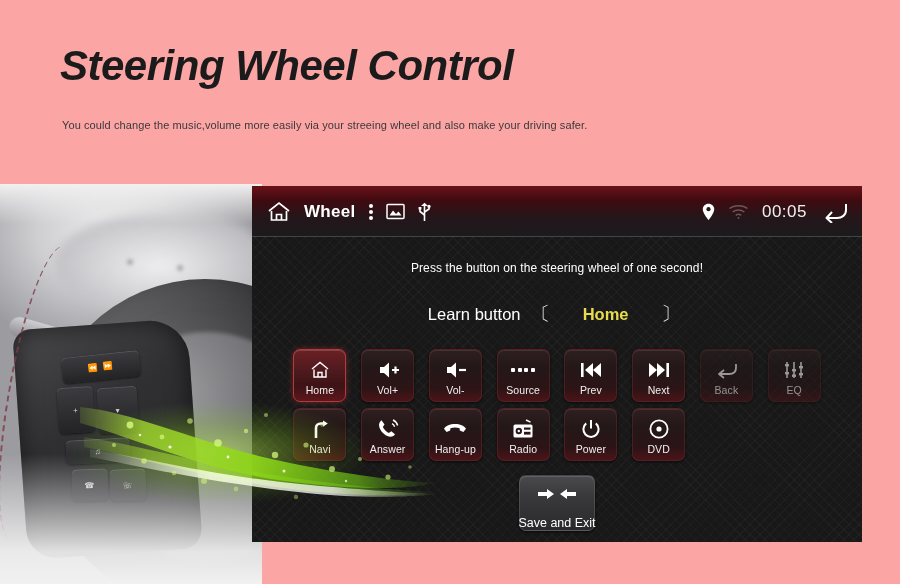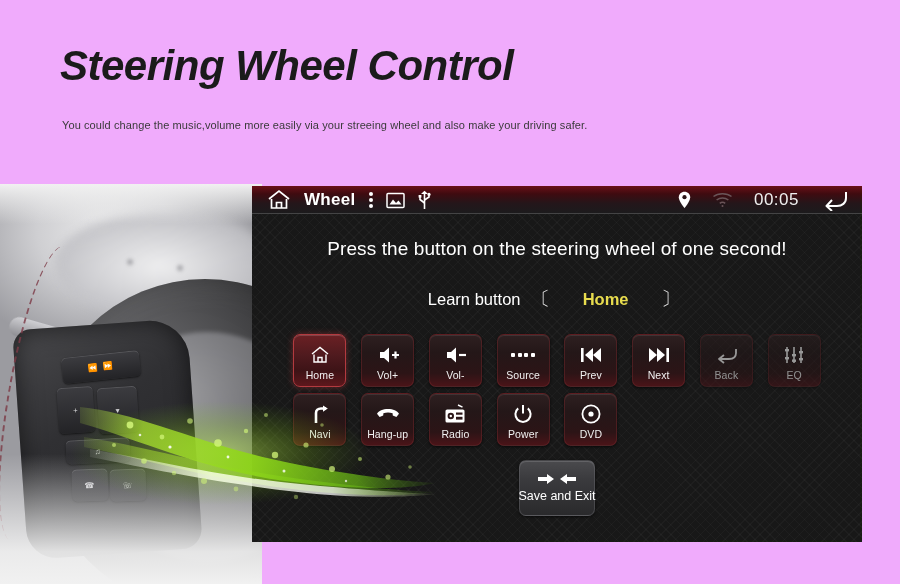--- a/index.html
+++ b/index.html
@@ -13,21 +13,21 @@
   body {
     font-family: "Liberation Sans", sans-serif;
     background: #f1f1f1;
     position: relative;
   }
 
   
   .page {
     position: absolute;
     inset: 0;
-    background: #f0abfc;
+    background: #fca5a5;
     overflow: hidden;
   }
 
   
   .headline {
     position: absolute;
     left: 60px;
     top: 42px;
     font-size: 42px;
     font-weight: bold;
@@ -175,55 +175,55 @@
     overflow: hidden;
     background-color: #181818;
     background-image:
       repeating-linear-gradient(45deg, rgba(255,255,255,.028) 0 1px, transparent 1px 7px),
       repeating-linear-gradient(-45deg, rgba(255,255,255,.028) 0 1px, transparent 1px 7px);
     z-index: 20;
   }
 
   .topbar {
     position: relative;
-    height: 28px;
+    height: 51px;
     background: linear-gradient(180deg,#6a1118 0%, #3f0b10 28%, #24161a 62%, #1b1b1d 100%);
     display: flex;
     align-items: center;
     padding: 0 14px;
     color: #fff;
   }
   .topbar::after {
     content: "";
     position: absolute; left: 0; right: 0; bottom: 0; height: 1px;
     background: rgba(255,255,255,.18);
   }
 
   .tb-left { display: flex; align-items: center; gap: 12px; }
-  .tb-right { margin-left: auto; display: flex; align-items: center; gap: 21px; }
+  .tb-right { margin-left: auto; display: flex; align-items: center; gap: 13px; }
 
   .tb-title {
     font-size: 17px;
     font-weight: bold;
     letter-spacing: .3px;
     color: #fff;
   }
   .tb-clock {
     font-size: 17px;
     color: #efefef;
     letter-spacing: .5px;
     font-family: "Liberation Sans", sans-serif;
   }
   .ic { display: inline-flex; align-items: center; justify-content: center; }
 
   
   .instruction {
     text-align: center;
     color: #fff;
-    font-size: 19px;
+    font-size: 12px;
     margin-top: 24px;
     letter-spacing: .1px;
   }
   .learn-row {
     text-align: center;
     margin-top: 26px;
     font-size: 16.5px;
     color: #fff;
   }
   .learn-row .bracket {
@@ -301,21 +301,21 @@
     border: 1px solid rgba(120,120,125,.35);
     position: relative;
     display: flex;
     align-items: flex-start;
     justify-content: center;
     padding-top: 10px;
     color: #fff;
   }
   .act .alabel {
     position: absolute;
-    bottom: 12px;
+    bottom: 0;
     left: -14px; right: -14px;
     text-align: center;
     font-size: 12.5px;
     color: #fff;
     white-space: nowrap;
   }
 
   .dots4 {
     display: flex; gap: 2.5px;
   }
@@ -516,20 +516,30 @@
       <div class="key">
         <span class="kicon">
           <svg width="20" height="19" viewBox="0 0 20 19" fill="none" stroke="#ffffff" stroke-width="2.6">
             <path d="M6 18 V8 C6 5.2 8 3.5 11 3.5 H16"></path>
             <path d="M13 0.5 L17.8 3.6 L13 6.8 Z" fill="#ffffff" stroke="none"></path>
           </svg>
         </span>
         <span class="klabel">Navi</span>
       </div>
 
+      <div class="key">
+        <span class="kicon">
+          <svg width="22" height="20" viewBox="0 0 22 20" fill="#ffffff">
+            <path d="M4.5 1.2 C3 2.4 1.5 4.5 2.2 7.5 C3.2 12 7.5 16.5 12 17.6 C15 18.3 17 16.8 18 15.3 L14.3 12.3 L11.8 14 C9.5 12.8 7 10.3 5.8 8 L7.5 5.5 Z"></path>
+            <path d="M16 1 C18.5 2.2 20 4 20.6 6.5" stroke="#ffffff" stroke-width="1.5" fill="none"></path>
+            <path d="M15 4.6 C16.4 5.3 17.2 6.3 17.6 7.7" stroke="#ffffff" stroke-width="1.4" fill="none"></path>
+          </svg>
+        </span>
+        <span class="klabel">Answer</span>
+      </div>
 
       <div class="key">
         <span class="kicon">
           <svg width="24" height="16" viewBox="0 0 24 16" fill="#ffffff">
             <path d="M12 3 C7 3 2.6 5 1 7.8 L3.6 11 L7.2 9.6 L7.4 7.2 C10.4 6.3 13.6 6.3 16.6 7.2 L16.8 9.6 L20.4 11 L23 7.8 C21.4 5 17 3 12 3 Z"></path>
           </svg>
         </span>
         <span class="klabel">Hang-up</span>
       </div>
 

